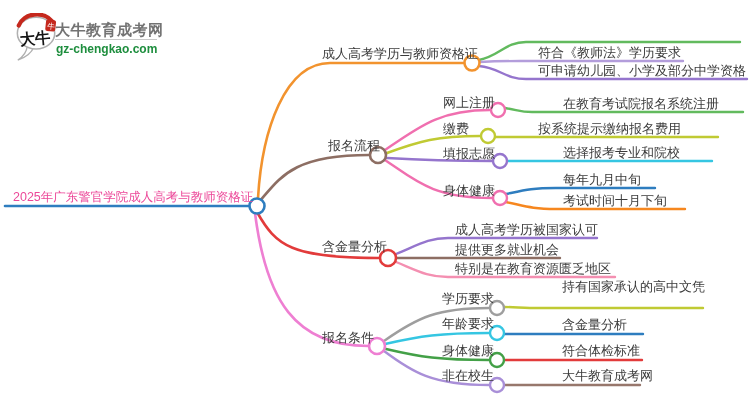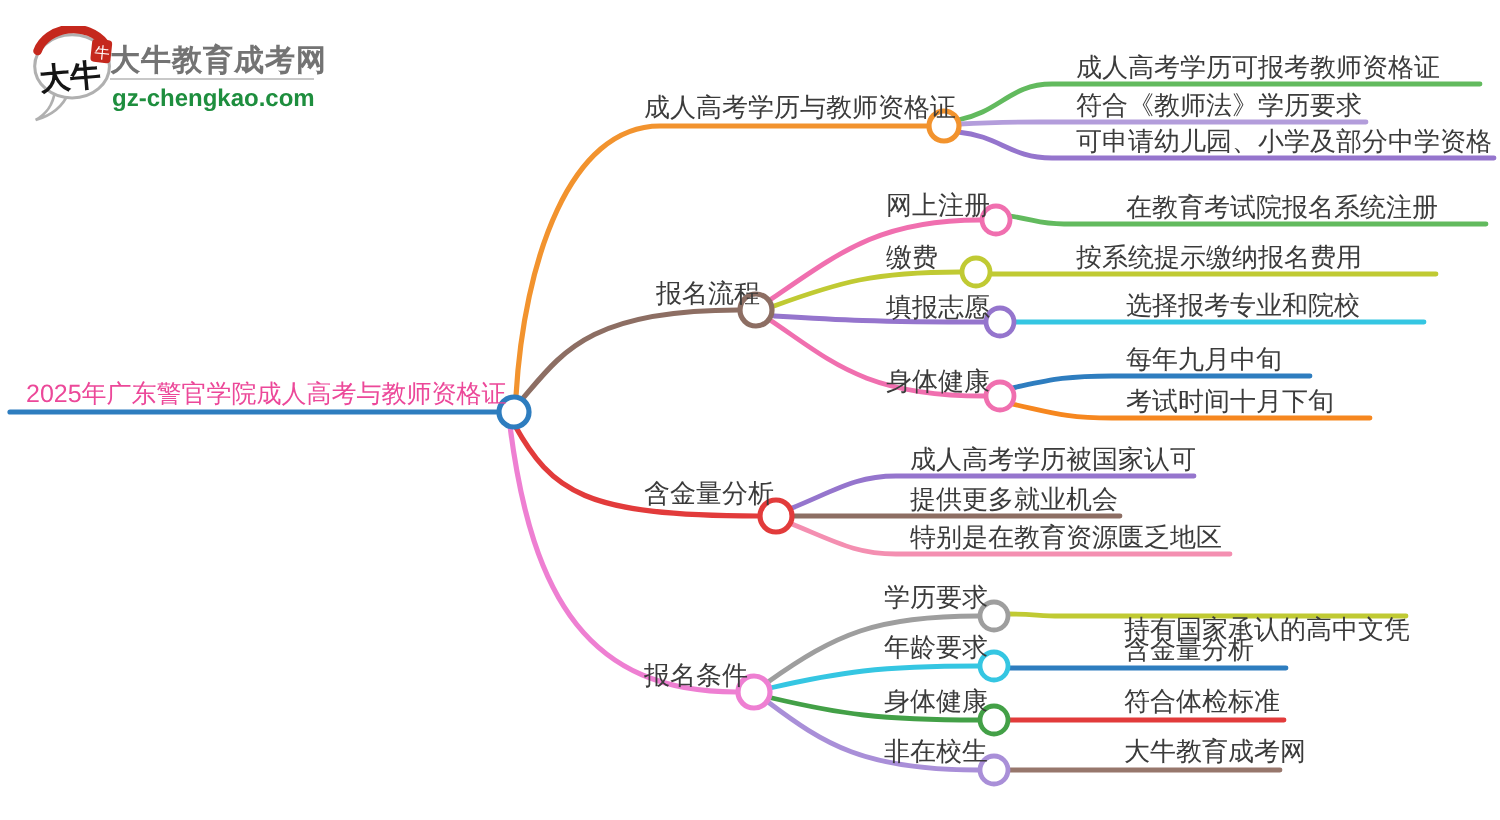--- a/index.html
+++ b/index.html
@@ -93,43 +93,42 @@
       <text x="6" y="32" font-size="16" font-weight="bold" fill="#151515" transform="rotate(-5 22 27)" font-family="'Liberation Sans',sans-serif">大牛</text>
     </svg>
     <div class="logo-title">大牛教育成考网</div>
     <div class="logo-divider"></div>
     <div class="logo-domain">gz-chengkao.com</div>
   </div>
 
   <div class="lbl center" style="left:13px;top:190px;">2025年广东警官学院成人高考与教师资格证</div>
 
   <div class="lbl branch" style="left:322px;top:47px;">成人高考学历与教师资格证</div>
-  <div class="lbl" style="left:538px;top:27px;">成人高考学历可报考教师资格证</div>
   <div class="lbl" style="left:538px;top:46px;">符合《教师法》学历要求</div>
   <div class="lbl" style="left:538px;top:64px;">可申请幼儿园、小学及部分中学资格</div>
 
-  <div class="lbl branch" style="left:328px;top:140px;">报名流程</div>
+  <div class="lbl branch" style="left:328px;top:140px;font-family:Liberation Mono, monospace;">报名流程</div>
   <div class="lbl" style="left:443px;top:96px;">网上注册</div>
   <div class="lbl" style="left:563px;top:97px;">在教育考试院报名系统注册</div>
   <div class="lbl" style="left:443px;top:122px;">缴费</div>
   <div class="lbl" style="left:538px;top:122px;">按系统提示缴纳报名费用</div>
   <div class="lbl" style="left:443px;top:147px;">填报志愿</div>
   <div class="lbl" style="left:563px;top:146px;">选择报考专业和院校</div>
   <div class="lbl" style="left:443px;top:184px;">身体健康</div>
   <div class="lbl" style="left:563px;top:173px;">每年九月中旬</div>
   <div class="lbl" style="left:563px;top:194px;">考试时间十月下旬</div>
 
   <div class="lbl branch" style="left:322px;top:240px;">含金量分析</div>
   <div class="lbl" style="left:455px;top:243px;">提供更多就业机会</div>
   <div class="lbl" style="left:455px;top:223px;">成人高考学历被国家认可</div>
   <div class="lbl" style="left:455px;top:262px;">特别是在教育资源匮乏地区</div>
 
   <div class="lbl branch" style="left:322px;top:331px;">报名条件</div>
   <div class="lbl" style="left:442px;top:292px;">学历要求</div>
-  <div class="lbl" style="left:562px;top:308px;text-align:center;">持有国家承认的高中文凭</div>
+  <div class="lbl" style="left:562px;top:280px;text-align:center;">持有国家承认的高中文凭</div>
   <div class="lbl" style="left:442px;top:317px;">年龄要求</div>
   <div class="lbl" style="left:562px;top:318px;">含金量分析</div>
   <div class="lbl" style="left:442px;top:344px;">身体健康</div>
   <div class="lbl" style="left:562px;top:344px;">符合体检标准</div>
   <div class="lbl" style="left:442px;top:369px;">非在校生</div>
   <div class="lbl" style="left:562px;top:369px;">大牛教育成考网</div>
 
 </div>
 
 </body></html>

